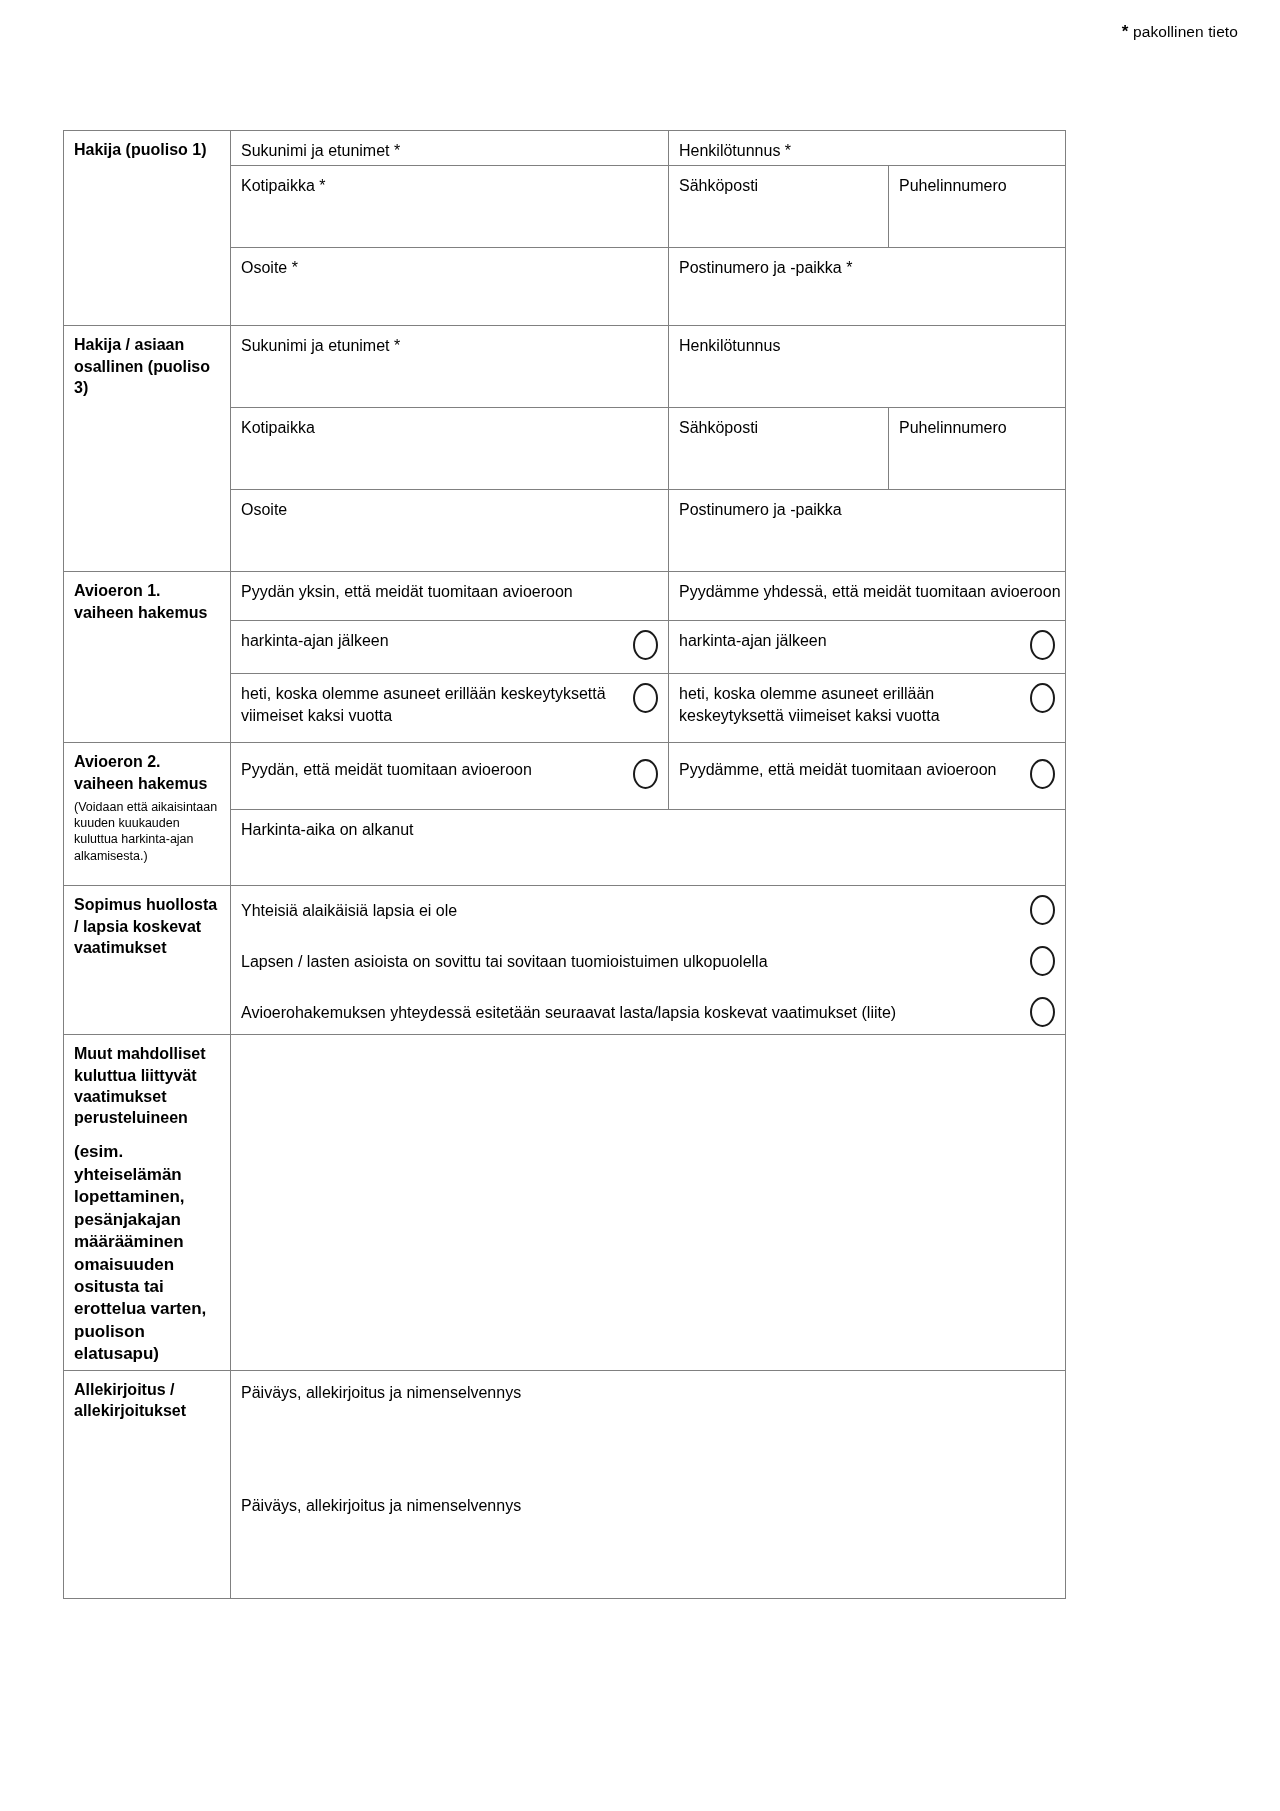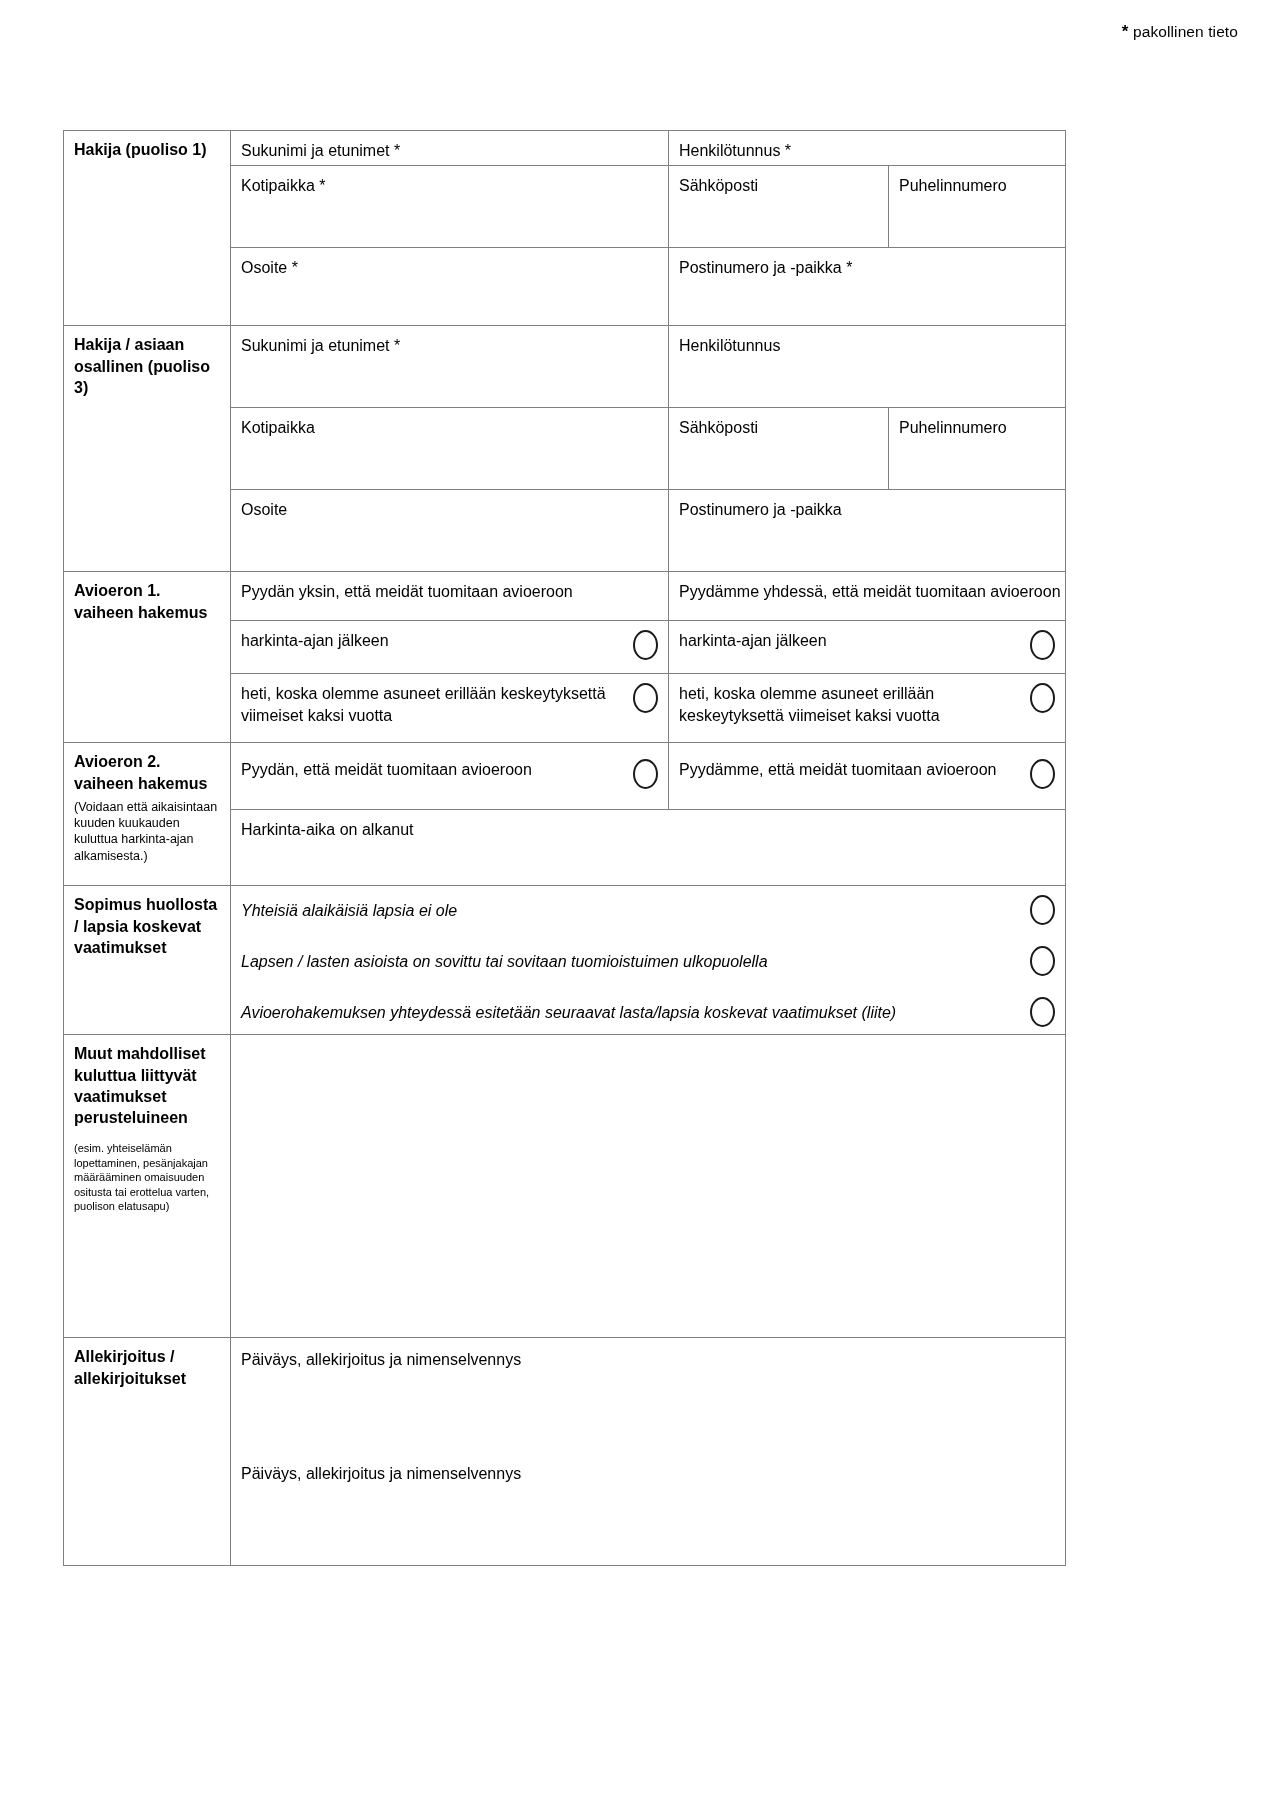--- a/index.html
+++ b/index.html
@@ -67,23 +67,23 @@
   .rowlabel.pad-top {
     padding-top: 8px;
   }
   .note {
     font-size: 12.5px;
     line-height: 1.30;
     font-weight: 400;
     margin-top: 5px;
   }
   .note2 {
-    font-size: 11px;
+    font-size: 17px;
     line-height: 1.32;
-    font-weight: 400;
+    font-weight: 700;
     margin-top: 13px;
   }
   .cellwrap {
     display: flex;
     align-items: flex-start;
     justify-content: flex-start;
     gap: 20px;
   }
   .cellwrap .txt {
     flex: 1 1 auto;
@@ -244,21 +244,21 @@
         </td>
       </tr>
       <tr>
         <td colspan="4" style="height:62px;">
           <span>Harkinta-aika on alkanut</span>
         </td>
       </tr>
 
       <tr>
         <td class="outerleft rowlabel pad-top">Sopimus huollosta / lapsia koskevat vaatimukset</td>
-        <td colspan="4" style="height:135px; font-style:italic;">
+        <td colspan="4" style="height:135px; ">
           <div class="childrow">
             <span>Yhteisiä alaikäisiä lapsia ei ole</span>
             <span class="radio"></span>
           </div>
           <div class="childrow">
             <span>Lapsen / lasten asioista on sovittu tai sovitaan tuomioistuimen ulkopuolella</span>
             <span class="radio"></span>
           </div>
           <div class="childrow">
             <span>Avioerohakemuksen yhteydessä esitetään seuraavat lasta/lapsia koskevat vaatimukset (liite)</span>

